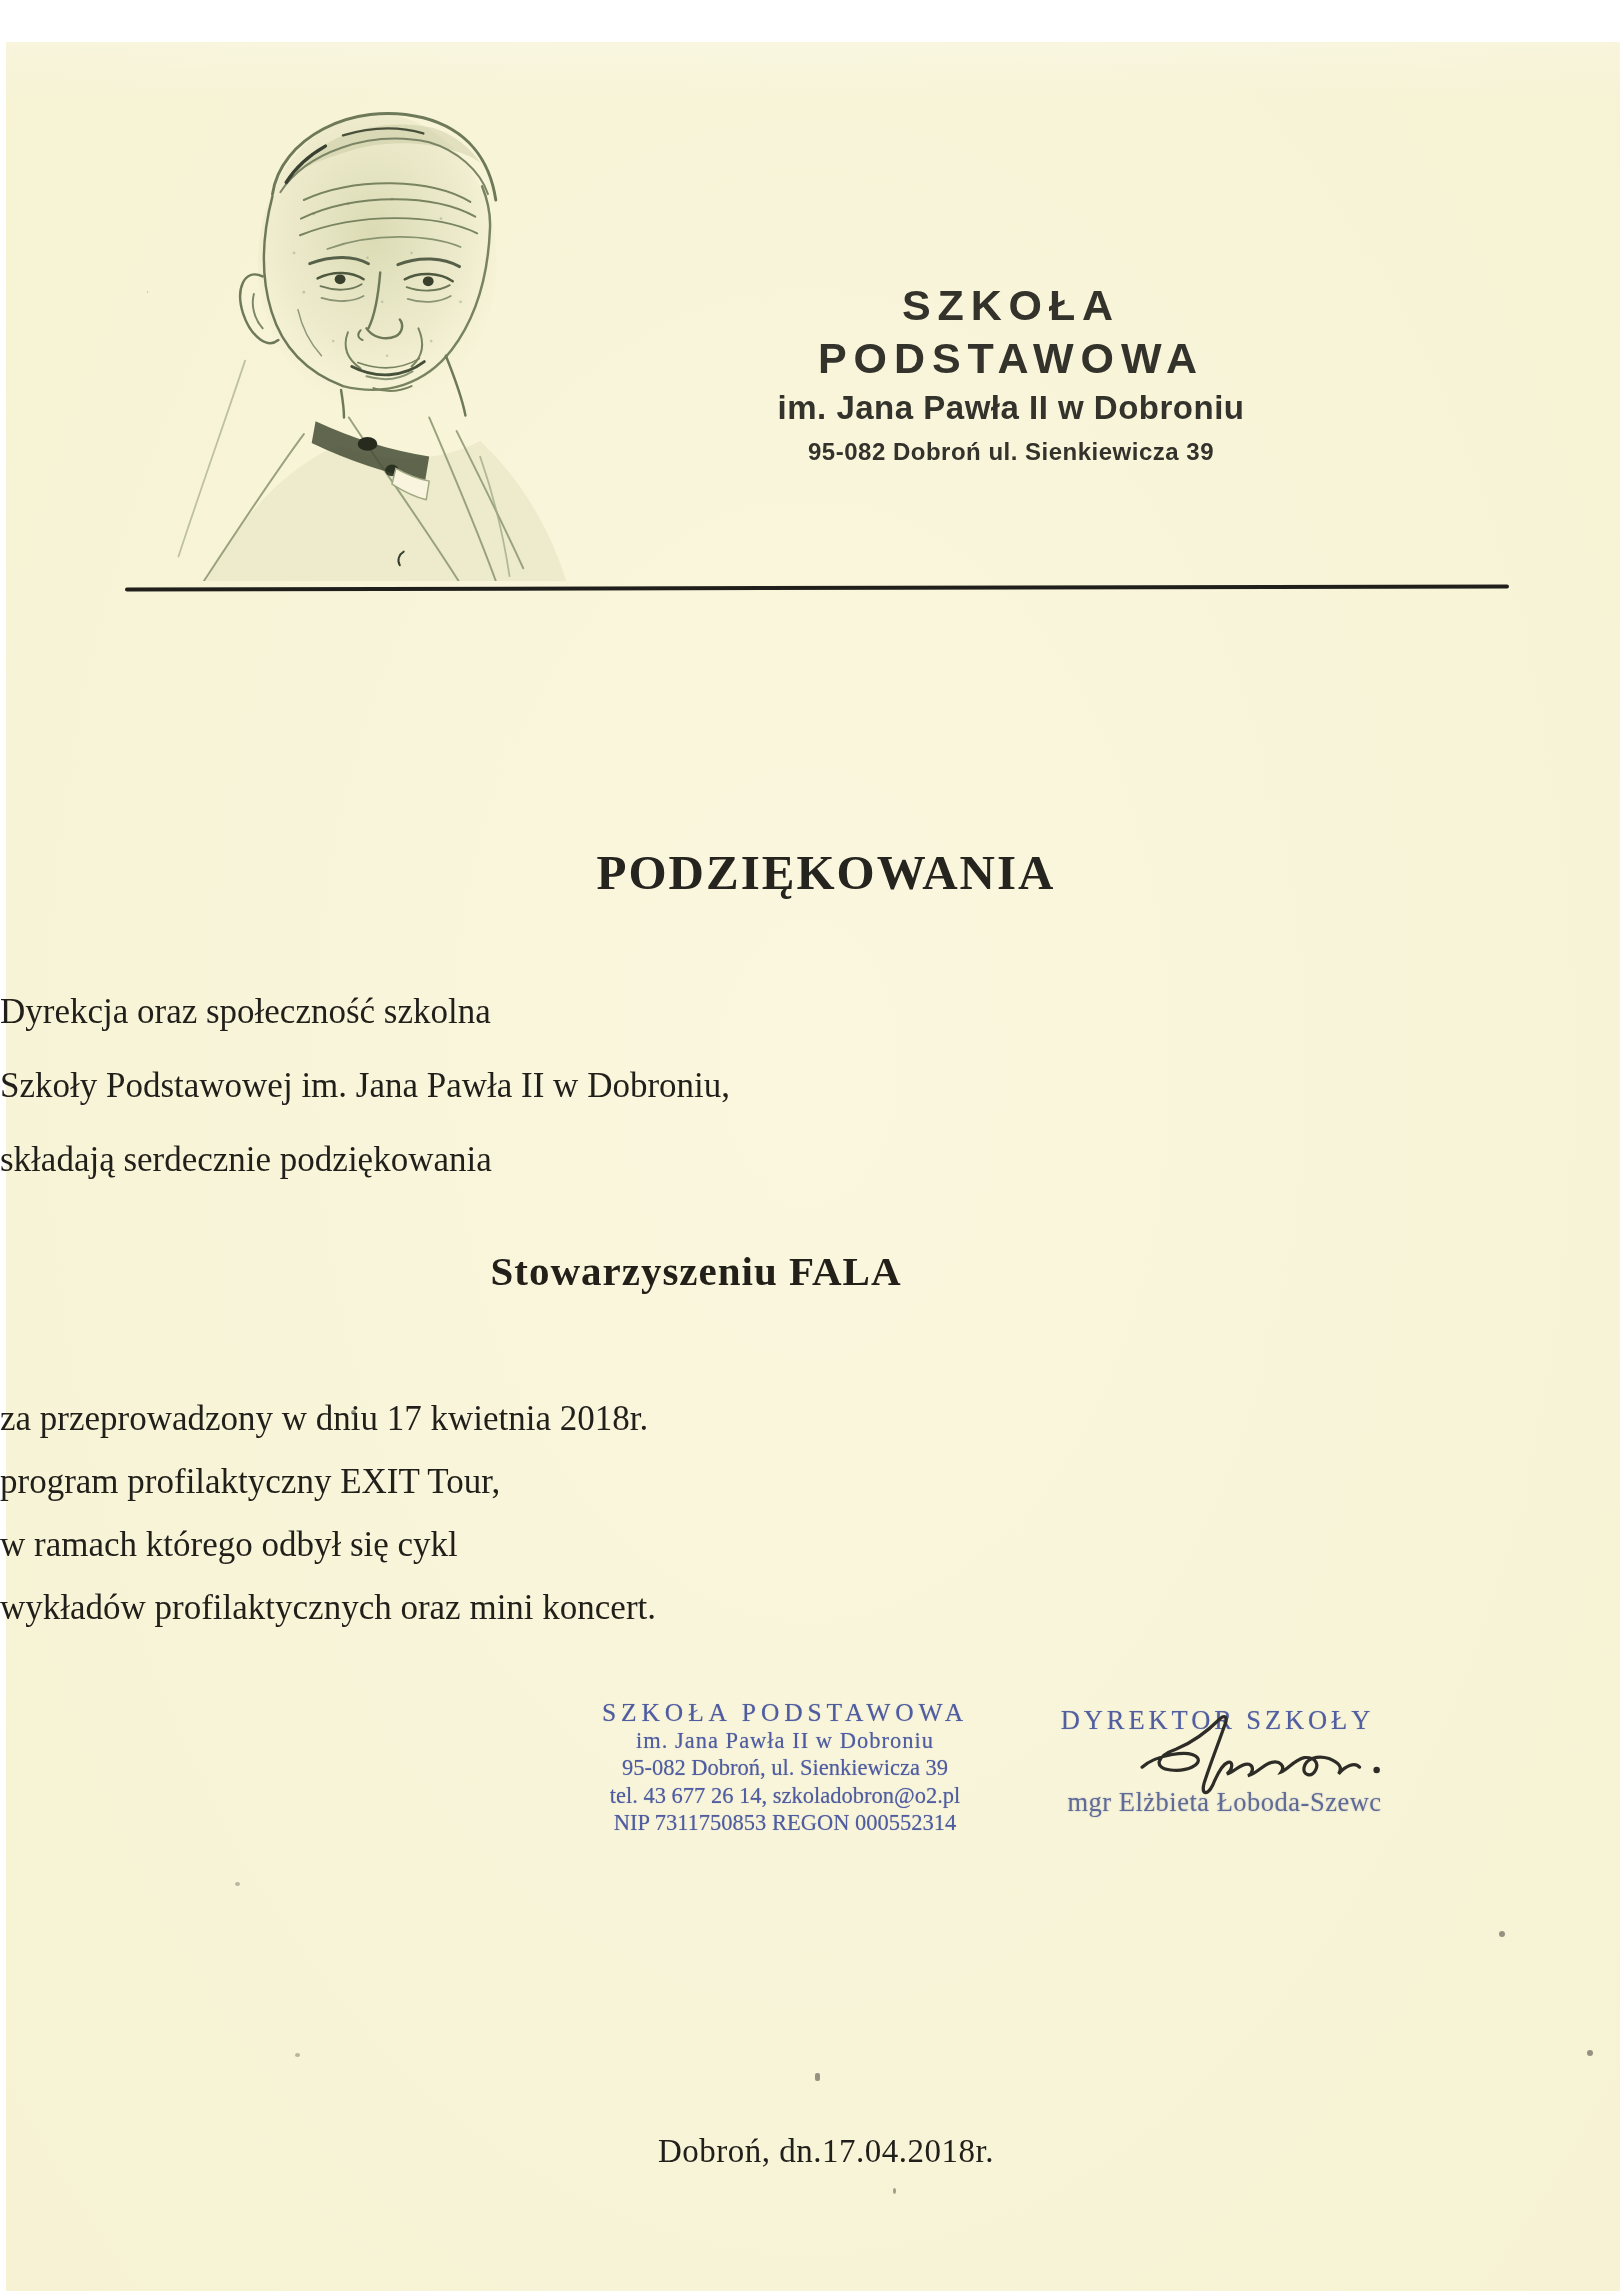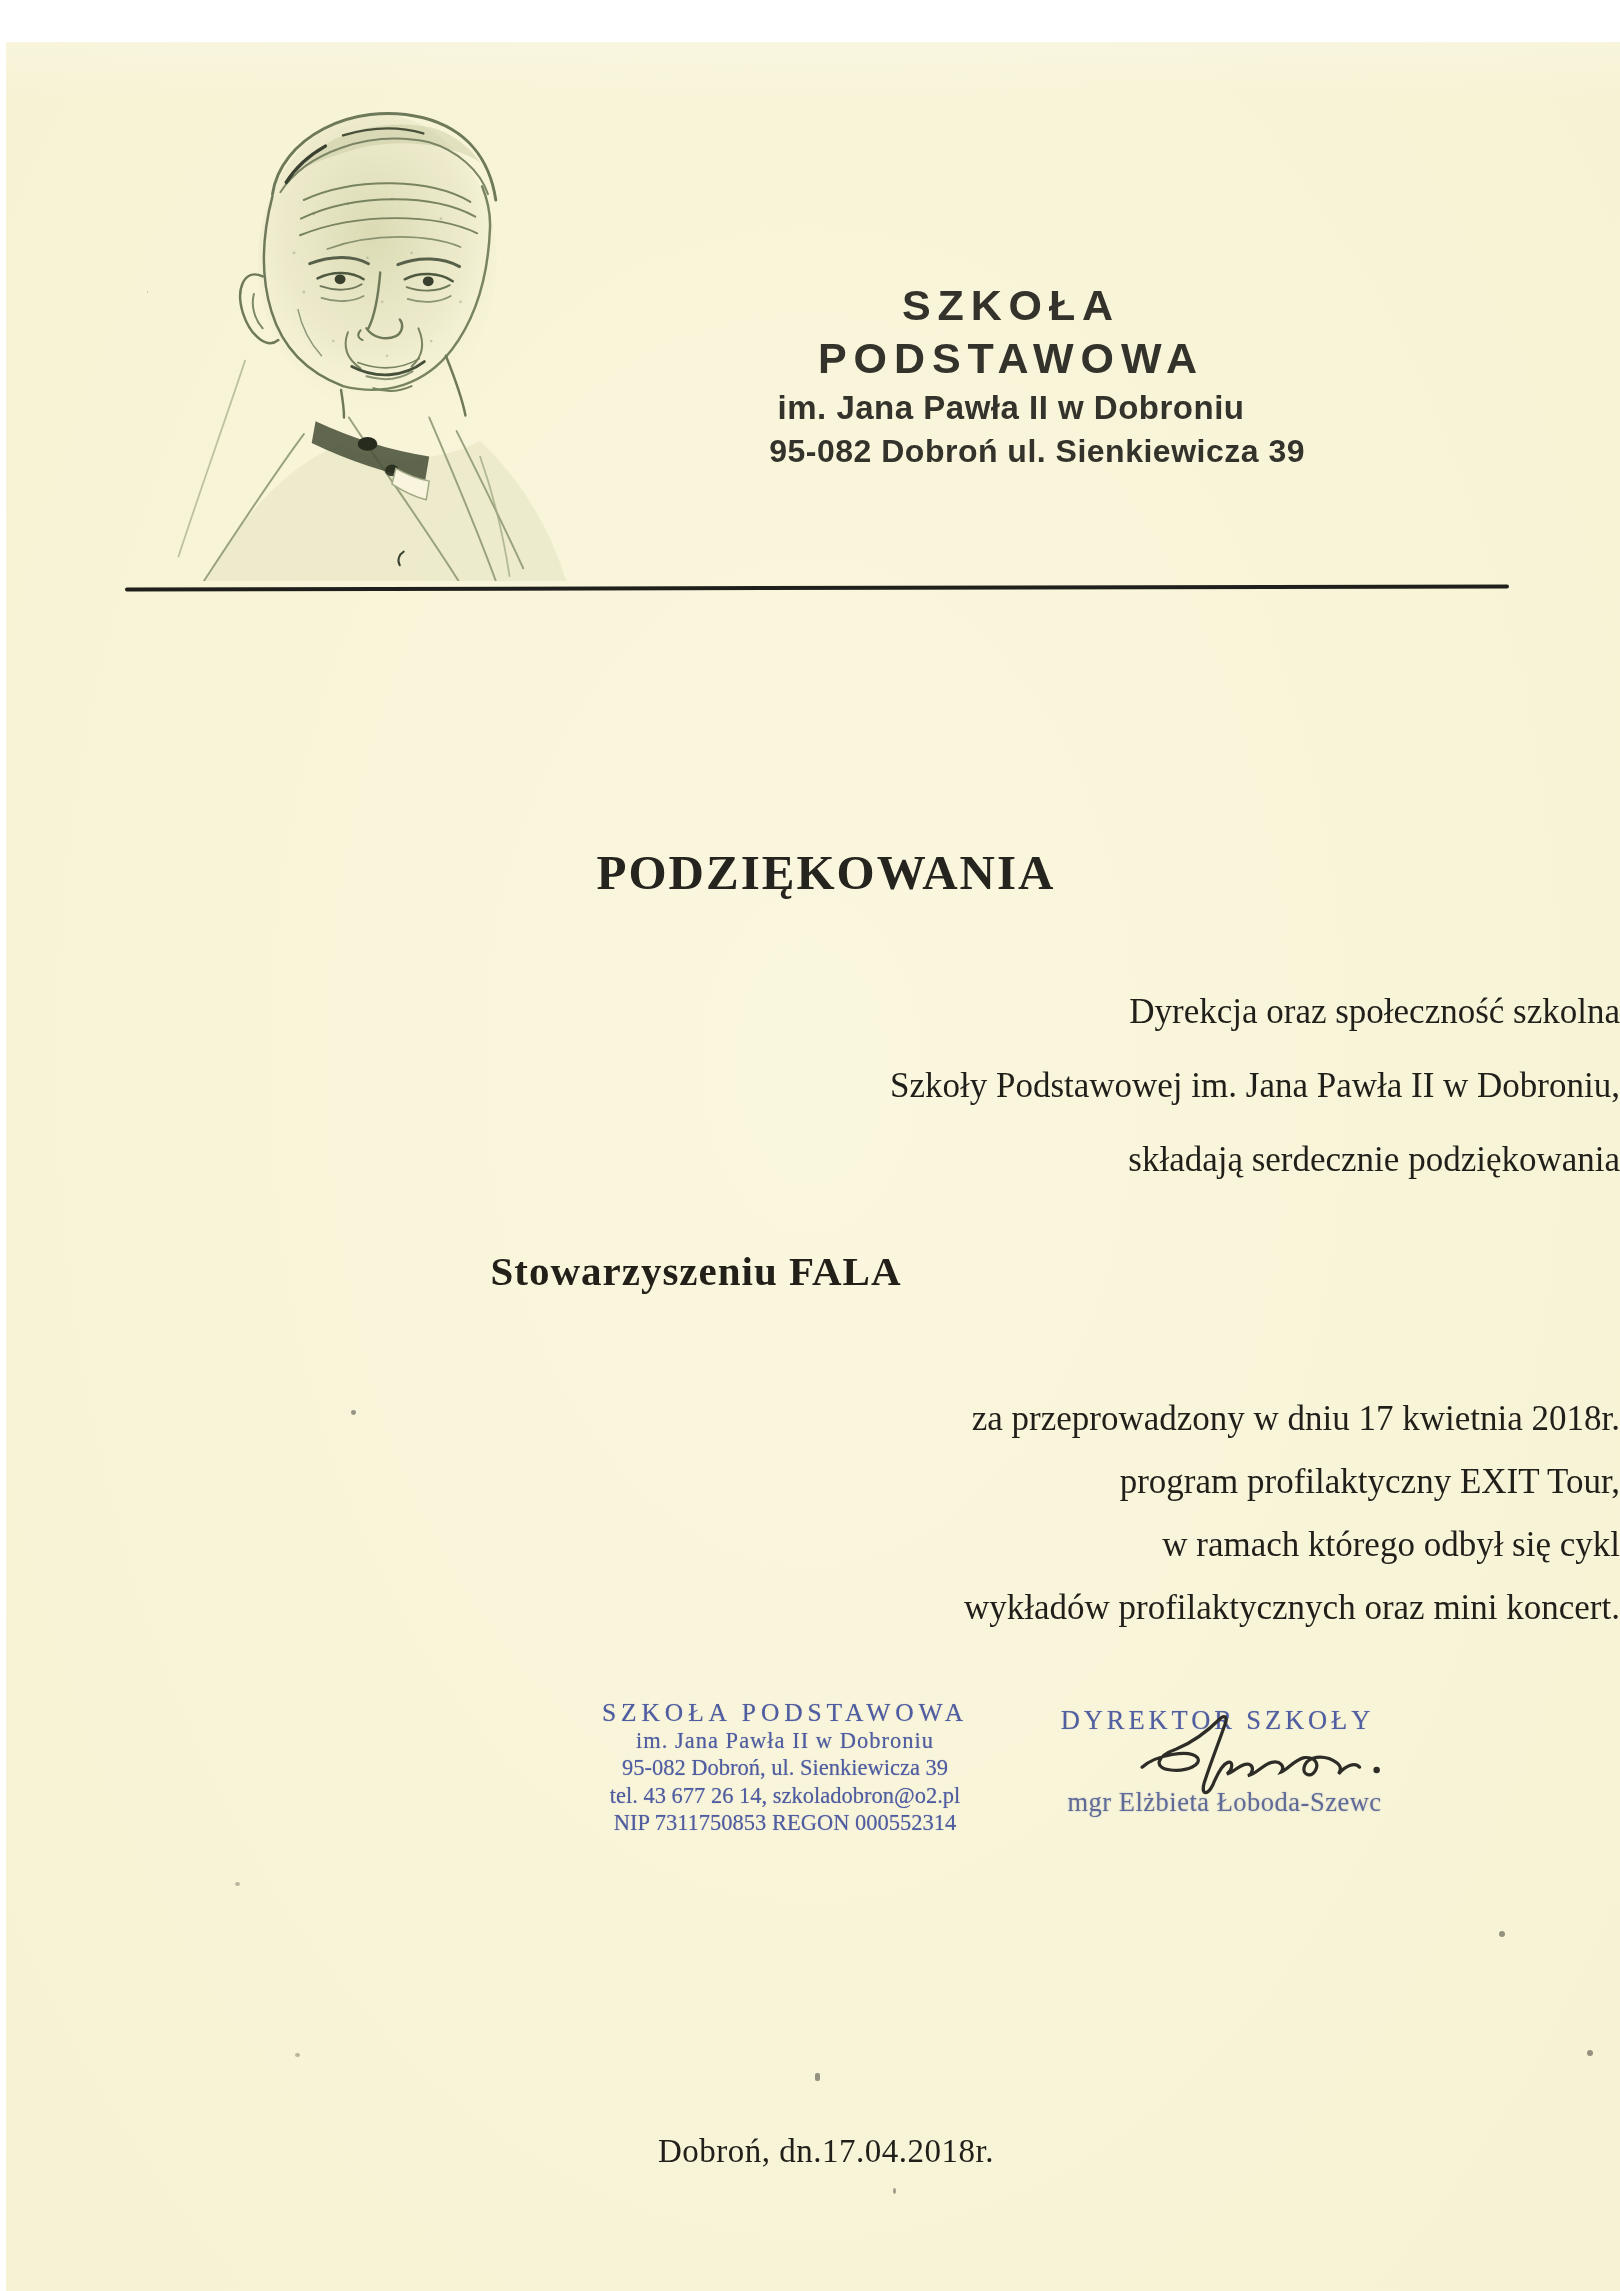--- a/index.html
+++ b/index.html
@@ -16,29 +16,29 @@
   }
   .edge-top{position:absolute;left:0;top:0;width:100%;height:9.8px;background:#ffffff;}
   .edge-left{position:absolute;left:0;top:0;width:5.9px;height:100%;background:#ffffff;}
 
   .portrait{position:absolute;left:147px;top:24.5px;width:441px;height:524px;}
 
   .letterhead{position:absolute;left:717px;top:247px;width:588px;text-align:center;
     font-family:"Liberation Sans","DejaVu Sans",sans-serif;font-weight:bold;color:#33322b;}
   .lh-1{font-size:43px;line-height:53px;letter-spacing:6.9px;}
   .lh-2{font-size:33px;line-height:45px;letter-spacing:0.5px;}
-  .lh-3{font-size:32px;line-height:43px;letter-spacing:0.5px;text-align:right;}
+  .lh-3{font-size:24px;line-height:43px;letter-spacing:0.5px;}
 
   .divider{position:absolute;left:125px;top:554px;width:1384px;height:3.9px;background:#201f1b;
     transform:rotate(-0.12deg);border-radius:2px;}
 
   .doc-title{position:absolute;left:0;top:812px;width:1620px;text-align:center;
     font-size:49px;font-weight:bold;letter-spacing:2px;color:#26241e;padding-left:16px;}
 
-  .para{position:absolute;left:0;width:1620px;text-align:right;font-size:35px;color:#211f1a;}
+  .para{position:absolute;left:0;width:1620px;text-align:left;font-size:35px;color:#211f1a;}
   .para-1{top:943px;line-height:74px;}
   .recipient{position:absolute;left:0;top:1215px;width:1392px;text-align:center;
     font-size:41px;font-weight:bold;letter-spacing:1px;color:#222019;}
   .para-2{top:1355px;line-height:63px;}
 
   .stamp-school{position:absolute;left:584px;top:1666px;width:402px;text-align:center;
     color:#43529c;opacity:.93;line-height:27.4px;font-size:22.5px;
     text-shadow:0 0 1px rgba(67,82,156,.55);}
   .stamp-school .s-1{font-size:25.5px;letter-spacing:4.9px;line-height:29px;}
   .stamp-school .s-2{letter-spacing:1px;}

